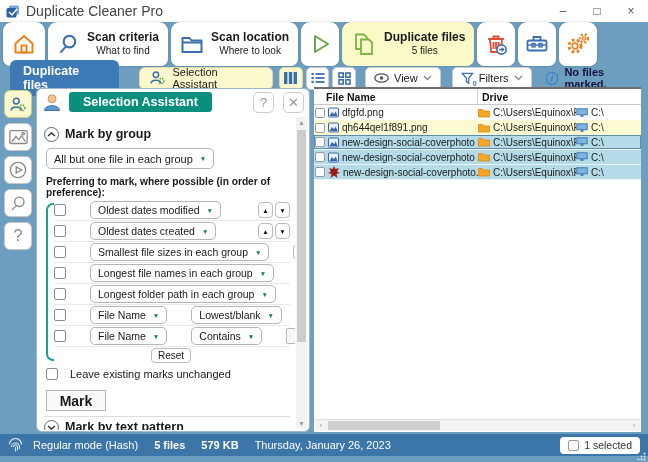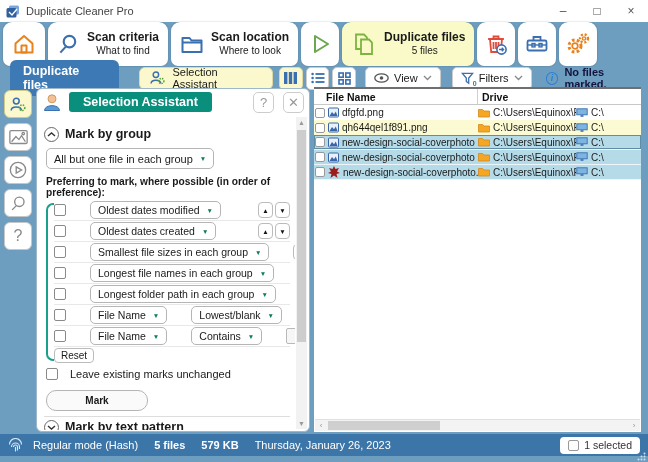--- a/index.html
+++ b/index.html
@@ -8,21 +8,21 @@
     position:relative; overflow:hidden;
     font-family:"Liberation Sans", sans-serif;
     background:var(--app-bg,#6d9ec0);
     font-size:11px; color:#1a1a1a;
   }
   svg { display:block; }
 
   
   .titlebar { position:absolute; left:0; top:0; width:648px; height:22px;
     background:#fff; display:flex; align-items:center; padding-left:6px; }
-  .titlebar .ttl { font-size:11px; color:#444; margin-left:6px; }
+  .titlebar .ttl { font-size:14px; color:#444; margin-left:6px; }
   .wctrls { margin-left:auto; display:flex; height:100%; }
   .wctrls span { width:34px; display:flex; align-items:center; justify-content:center;
     color:#555; font-size:12px; cursor:default; }
 
   
   .tabbar { position:absolute; left:3px; top:22px; height:44px; display:flex; gap:3px; }
   .tab { background:#fff; border-radius:9px 9px 7px 7px; display:flex; align-items:center;
     justify-content:center; gap:7px; padding:0 9px; box-shadow:0 0 2px rgba(0,0,0,.25); }
   .tab.active { background:var(--tab-active,#fafac8); }
   .tab .tx { display:flex; flex-direction:column; line-height:1.15; text-align:center; }
@@ -87,25 +87,25 @@
     border-left:2px solid #18a08c; border-top:2px solid #18a08c; border-bottom:2px solid #18a08c;
     border-radius:7px 0 0 7px; }
   .prow { height:21px; display:flex; align-items:center; gap:24px; border-bottom:1px solid #e8e8e8; }
   .cb { width:12px; height:12px; min-width:12px; border:1px solid #8a8a8a; border-radius:2px; background:#fff; }
   .spin { margin-left:auto; display:flex; gap:2px; }
   .spin span { width:15px; height:16px; border:1px solid #bbb; border-radius:4px; background:#fff;
     font-size:6.5px; color:#111; display:flex; align-items:center; justify-content:center; }
   .plus { width:14px; height:16px; border:1px solid #ccc; border-radius:4px; color:#8bc34a;
     font-size:11px; display:flex; align-items:center; justify-content:center; }
   .pinput { width:54px; height:16px; border:1px solid #b9b9b9; border-radius:2px; background:#f6f6f6; font-size:10px; padding:0 3px; }
-  .reset-row { height:17px; display:flex; justify-content:flex-start; align-items:center; padding-right:2px; }
+  .reset-row { height:17px; display:flex; justify-content:center; align-items:center; padding-right:2px; }
   .btn-reset { border:1px solid #bbb; border-radius:4px; background:#fff; font-size:10px; padding:1px 6px; }
   .leave-row { display:flex; gap:12px; margin:4px 0 0 2px; height:17px; font-size:11px; }
-  .btn-mark { margin:5px 0 5px 2px; width:102px; height:21px; border:1px solid #b5b5b5; border-radius:10px;
-    background:#fafafa; font-weight:bold; font-size:10px; display:flex; align-items:center; justify-content:center; }
+  .btn-mark { margin:5px 0 5px 2px; width:60px; height:21px; border:1px solid #b5b5b5; border-radius:0;
+    background:#fafafa; font-weight:bold; font-size:14px; display:flex; align-items:center; justify-content:center; }
   .csec { display:flex; align-items:center; gap:6px; border-top:1px solid #ddd; height:21px; }
   .csec .t { font-weight:bold; font-size:12.5px; }
 
   
   .flist { position:absolute; left:314px; top:87px; width:327px; height:345px; background:#fff;
     border-top:2px solid #6f6f6f; }
   .fl-head { display:grid; grid-template-columns:164px 98px 1fr; height:16px; border-bottom:1px solid #c8c8c8; }
   .fl-head .hc { font-weight:bold; font-size:10.5px; display:flex; align-items:center;
     border-right:1px solid #d0d0d0; padding-left:4px; color:#111; }
   .fl-head .hc.first { padding-left:12px; }

